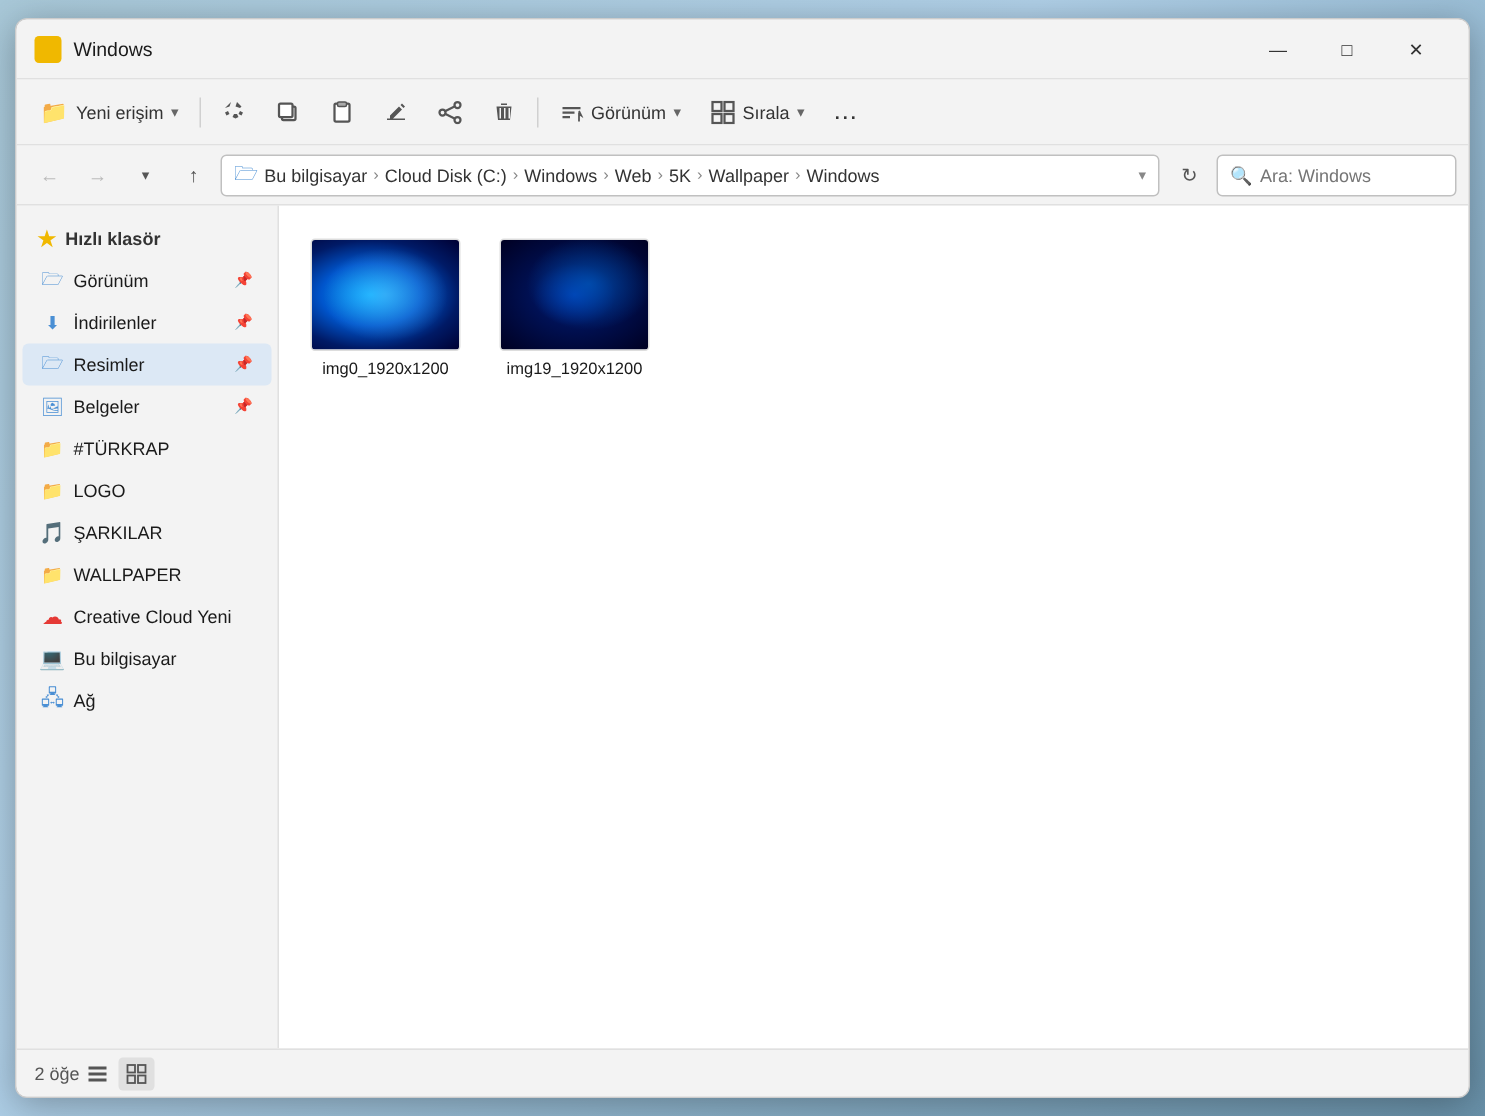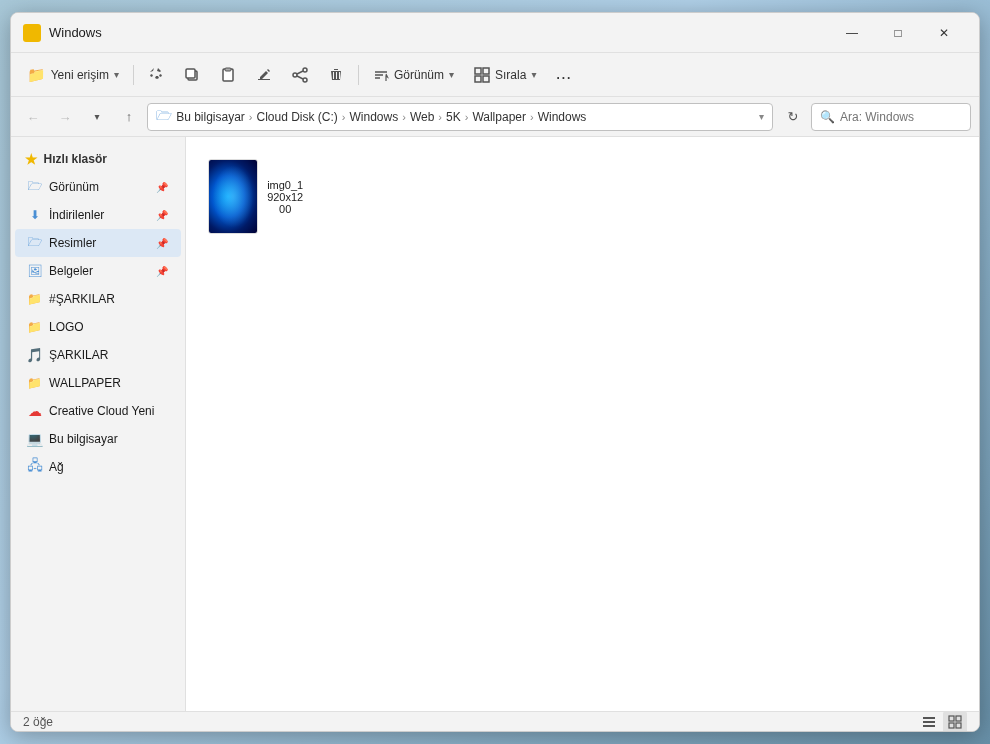--- a/index.html
+++ b/index.html
@@ -239,21 +239,21 @@
       overflow-y: auto;
     }
     .file-grid {
       display: flex;
       flex-wrap: wrap;
       gap: 16px;
       align-content: flex-start;
     }
     .file-item {
       display: flex;
-      flex-direction: row;
+      flex-direction: column;
       align-items: center;
       gap: 6px;
       cursor: pointer;
       padding: 6px;
       border-radius: 4px;
       width: 110px;
     }
     .file-thumbnail {
       width: 100px;
       height: 75px;
@@ -262,26 +262,25 @@
       border: 1px solid #ddd;
     }
     .file-name {
       font-size: 11px;
       color: #1a1a1a;
       text-align: center;
       word-break: break-all;
     }
     
     .status-bar {
-      height: 20px;
+      height: 32px;
       background: #f3f3f3;
       border-top: 1px solid #e0e0e0;
       display: flex;
       align-items: center;
-      justify-content: space-between;
       padding: 0 12px;
       flex-shrink: 0;
     }
     .status-text {
       font-size: 12px;
       color: #555;
     }
     .status-view-btns {
       display: flex;
       gap: 2px;
@@ -461,21 +460,21 @@
         <span>Resimler</span>
         <span class="pin-icon">📌</span>
       </div>
       <div class="sidebar-item">
         <span class="sidebar-icon" style="color:#4a8fd4;">🖼</span>
         <span>Belgeler</span>
         <span class="pin-icon">📌</span>
       </div>
       <div class="sidebar-item">
         <span class="sidebar-icon icon-folder-yellow">📁</span>
-        <span>#ŞARKILAR</span>
+        <span>#TÜRKRAP</span>
       </div>
       <div class="sidebar-item">
         <span class="sidebar-icon icon-folder-yellow">📁</span>
         <span>LOGO</span>
       </div>
       <div class="sidebar-item">
         <span class="sidebar-icon" style="color:#e53935;font-size:14px;">🎵</span>
         <span>ŞARKILAR</span>
       </div>
       <div class="sidebar-item">
@@ -497,20 +496,26 @@
     </div>
 
     <div class="file-area">
       <div class="file-grid">
         <div class="file-item">
           <div class="file-thumbnail">
             <div class="thumb-img0"></div>
           </div>
           <span class="file-name">img0_1920x1200</span>
         </div>
+        <div class="file-item">
+          <div class="file-thumbnail">
+            <div class="thumb-img19"></div>
+          </div>
+          <span class="file-name">img19_1920x1200</span>
+        </div>
       </div>
     </div>
   </div>
 
   <div class="status-bar">
     <span class="status-text">2 öğe</span>
     <div class="status-view-btns">
       <button class="view-btn">
         <svg width="16" height="16" viewBox="0 0 16 16" fill="#555">
           <rect x="2" y="3" width="12" height="2"></rect>

